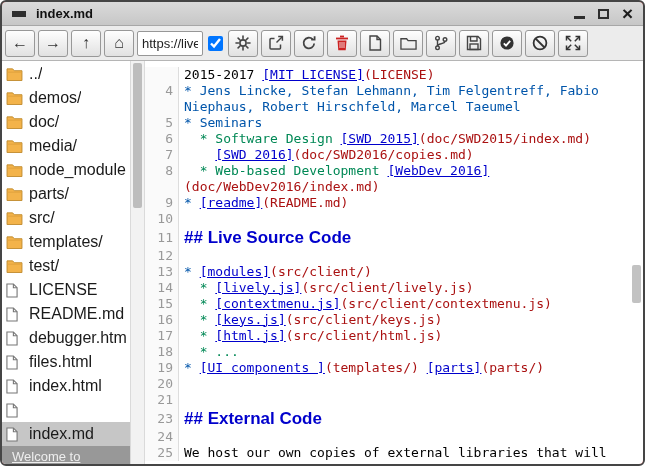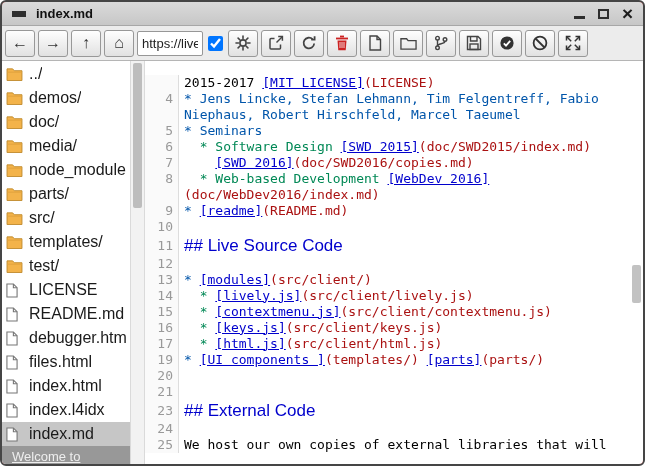--- a/index.html
+++ b/index.html
@@ -56,21 +56,21 @@
   .row { display: flex; align-items: stretch; min-height: 16px; line-height: 16px; }
   .gut { flex: 0 0 34px; text-align: right; padding-right: 5px; color: #999; background: #fafafa; border-right: 1px solid #ddd; font-size: 13px; }
   .txt { flex: 1; min-width: 0; padding-left: 5px; white-space: pre-wrap; word-wrap: break-word; font-size: 13px; color: #000; }
   .row.h { min-height: 21px; line-height: 21px; }
   .row.h .txt { font-family: "Liberation Sans", sans-serif; font-size: 17px; font-weight: bold; }
   .s-plain { color: #000; }
   .s-list1 { color: #0055aa; }
   .s-list2 { color: #008855; }
   .s-link { color: #0000cc; text-decoration: underline; }
   .s-url { color: #aa1111; display: inline-block; }
-  .s-header { color: #0000cc; font-weight: normal; }
+  .s-header { color: #0000cc; font-weight: bold; }
 </style>
 </head>
 <body>
 
 <div class="window">
 
   <div class="titlebar">
     <span class="hamburger">
         <span>
           <i></i>
@@ -318,21 +318,20 @@
               </svg>
             </span>
             <span class="sb-label">index.html</span>
           </div><div class="sb-item">
             <span class="sb-icon">
               <svg width="12" height="15" viewBox="0 0 13 16">
                 <path d="M1 1 h7 l4 4 V15 H1 z" fill="#fff" stroke="#777" stroke-width="1.2"></path>
                 <path d="M8 1 v4 h4" fill="none" stroke="#777" stroke-width="1.2"></path>
               </svg>
             </span>
-            <span class="sb-label">index.l4idx</span>
           </div><div class="sb-item selected">
             <span class="sb-icon">
               <svg width="12" height="15" viewBox="0 0 13 16">
                 <path d="M1 1 h7 l4 4 V15 H1 z" fill="#fff" stroke="#777" stroke-width="1.2"></path>
                 <path d="M8 1 v4 h4" fill="none" stroke="#777" stroke-width="1.2"></path>
               </svg>
             </span>
             <span class="sb-label">index.md</span>
           </div></div>
       <div class="sb-tooltip">Welcome to</div>
@@ -396,20 +395,24 @@
           </div>
           <div class="row">
             <span class="gut">16</span>
             <span class="txt"><span class="s-list2">  * </span><span class="s-link">[keys.js]</span><span class="s-url">(src/client/keys.js)</span></span>
           </div>
           <div class="row">
             <span class="gut">17</span>
             <span class="txt"><span class="s-list2">  * </span><span class="s-link">[html.js]</span><span class="s-url">(src/client/html.js)</span></span>
           </div>
           <div class="row">
+            <span class="gut">18</span>
+            <span class="txt"><span class="s-list2">  * ...</span></span>
+          </div>
+          <div class="row">
             <span class="gut">19</span>
             <span class="txt"><span class="s-list1">* </span><span class="s-link">[UI components ]</span><span class="s-url">(templates/)</span><span class="s-plain"> </span><span class="s-link">[parts]</span><span class="s-url">(parts/)</span></span>
           </div>
           <div class="row">
             <span class="gut">20</span>
             <span class="txt"></span>
           </div>
           <div class="row">
             <span class="gut">21</span>
             <span class="txt"></span>

